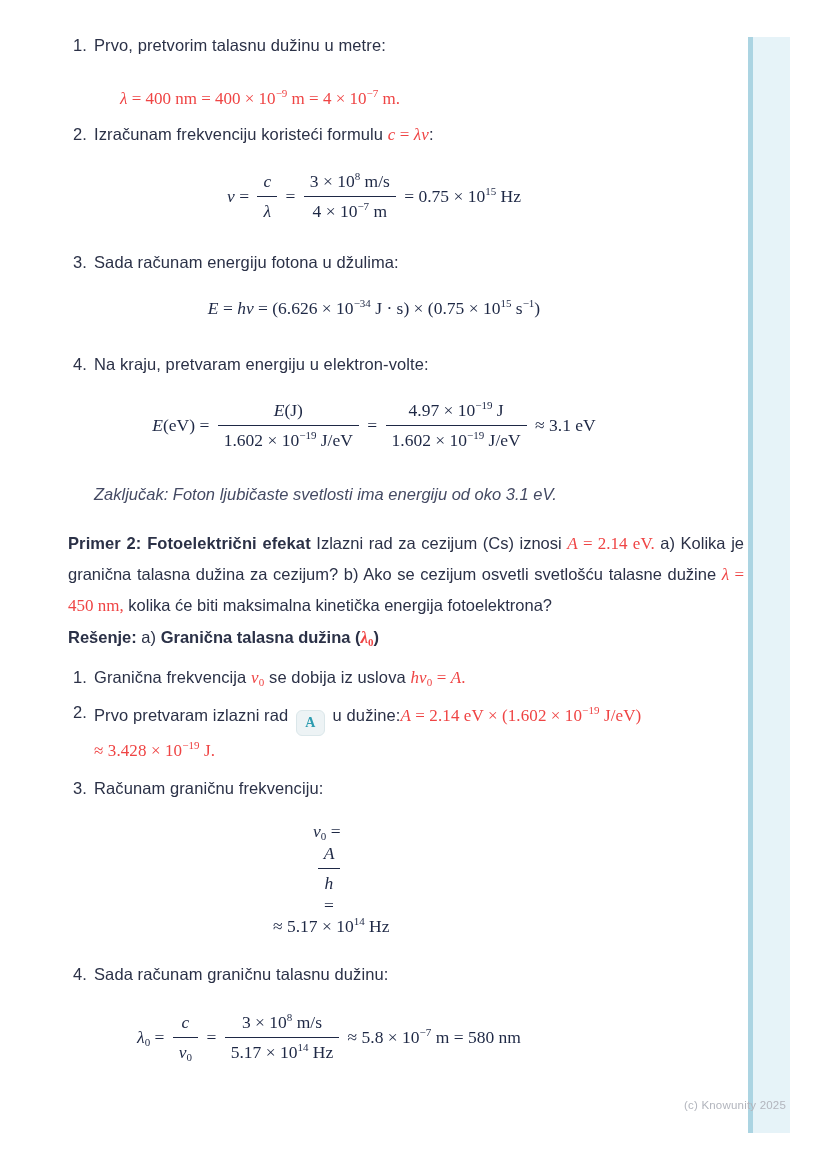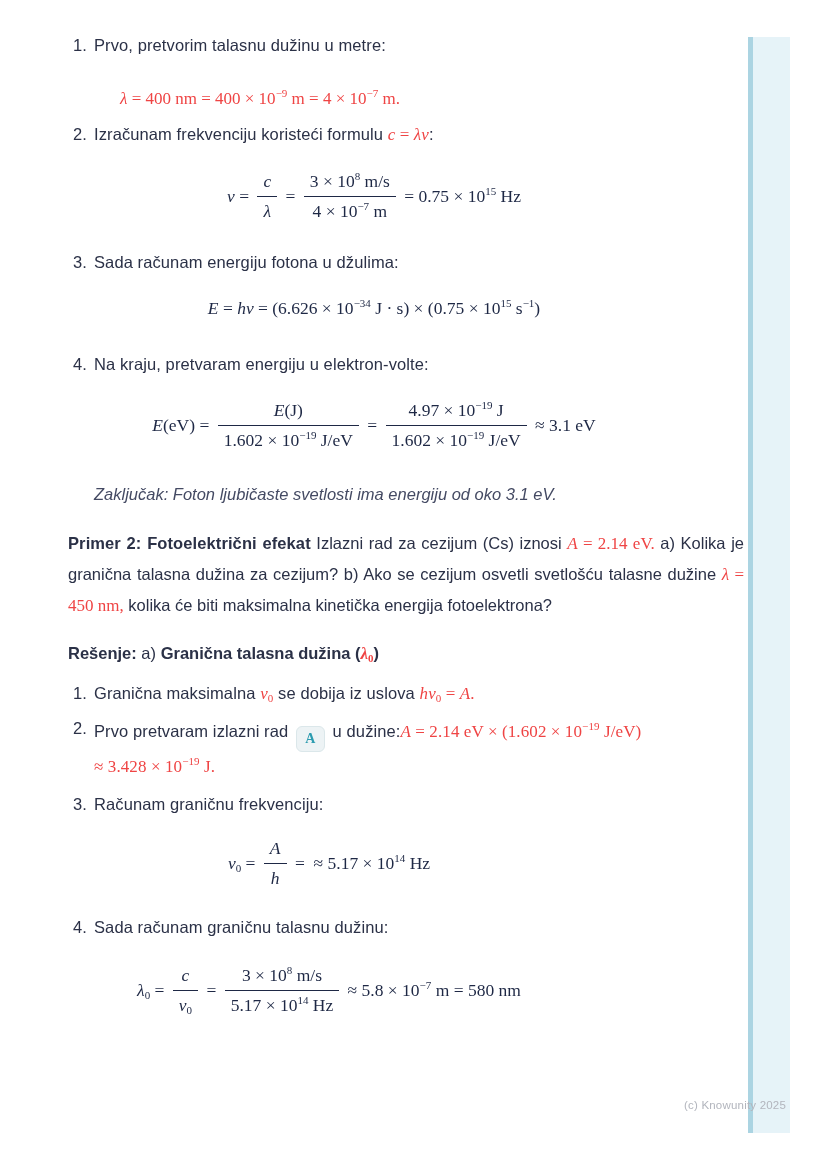--- a/index.html
+++ b/index.html
@@ -44,27 +44,27 @@
   .mt-f4{margin-top:42px;}
   .mt-item4{margin-top:32px;}
   .mt-f5{margin-top:24px;}
   .conclusion{
     margin-top:30px;padding-left:26px;font-size:16.5px;font-style:italic;color:#444a63;line-height:24px;
   }
   .problem-para{
     margin-top:22px;font-size:16.5px;line-height:30px;text-align:justify;color:#2b3147;
   }
   .problem-para b{letter-spacing:.1px;}
-  .solution-heading{margin-top:20px;font-size:16.5px;line-height:24px;font-weight:bold;}
+  .solution-heading{margin-top:4px;font-size:16.5px;line-height:24px;font-weight:bold;}
   .solution-heading .light{font-weight:normal;}
   .solution-heading .math{font-weight:bold;}
   .mt-l2i1{margin-top:16px;}
   .mt-l2i2{margin-top:12px;}
   .mt-l2i3{margin-top:12px;}
-  .mt-f6{margin-top:22px;}
+  .mt-f6{margin-top:22px;flex-direction:column;}
   .mt-l2i4{margin-top:26px;}
   .mt-f7{margin-top:26px;}
   
   .chip{
     display:inline-flex;align-items:center;justify-content:center;
     width:27px;height:24px;border-radius:6px;background:#edf3f5;border:1px solid #dbe7ea;
     font-family:"Liberation Serif",serif;font-weight:bold;font-size:14px;color:#2d9cb0;
     vertical-align:-6px;margin:0 3px;
   }
   .footer{
@@ -127,21 +127,21 @@
   <div class="problem-para">
     <b>Primer 2: Fotoelektrični efekat</b><span> Izlazni rad za cezijum (Cs) iznosi </span><span class="math"><i>A</i> = 2.14 eV.</span><span> a) Kolika je granična talasna dužina za cezijum? b) Ako se cezijum osvetli svetlošću talasne dužine </span><span class="math"><i>λ</i> = 450 nm,</span><span> kolika će biti maksimalna kinetička energija fotoelektrona?</span>
   </div>
 
   <div class="solution-heading">
     <span>Rešenje:</span><span class="light"> a) </span><span>Granična talasna dužina (</span><span class="math"><i>λ</i><sub>0</sub></span><span>)</span>
   </div>
 
   <div class="li mt-l2i1">
     <span class="li-num">1.</span>
-    <span class="li-text"><span>Granična maksimalna </span><span class="math"><i>v</i><sub>0</sub></span><span> se dobija iz uslova </span><span class="math"><i>hv</i><sub>0</sub> = <i>A</i>.</span></span>
+    <span class="li-text"><span>Granična frekvencija </span><span class="math"><i>v</i><sub>0</sub></span><span> se dobija iz uslova </span><span class="math"><i>hv</i><sub>0</sub> = <i>A</i>.</span></span>
   </div>
 
   <div class="li narrow mt-l2i2">
     <span class="li-num">2.</span>
     <span class="li-text"><span>Prvo pretvaram izlazni rad </span><span class="chip">A</span><span> u dužine:</span><span class="math"><i>A</i> = 2.14 eV × (1.602 × 10<sup>−19</sup> J/eV) ≈ 3.428 × 10<sup>−19</sup> J.</span></span>
   </div>
 
   <div class="li mt-l2i3">
     <span class="li-num">3.</span>
     <span class="li-text">Računam graničnu frekvenciju:</span>

